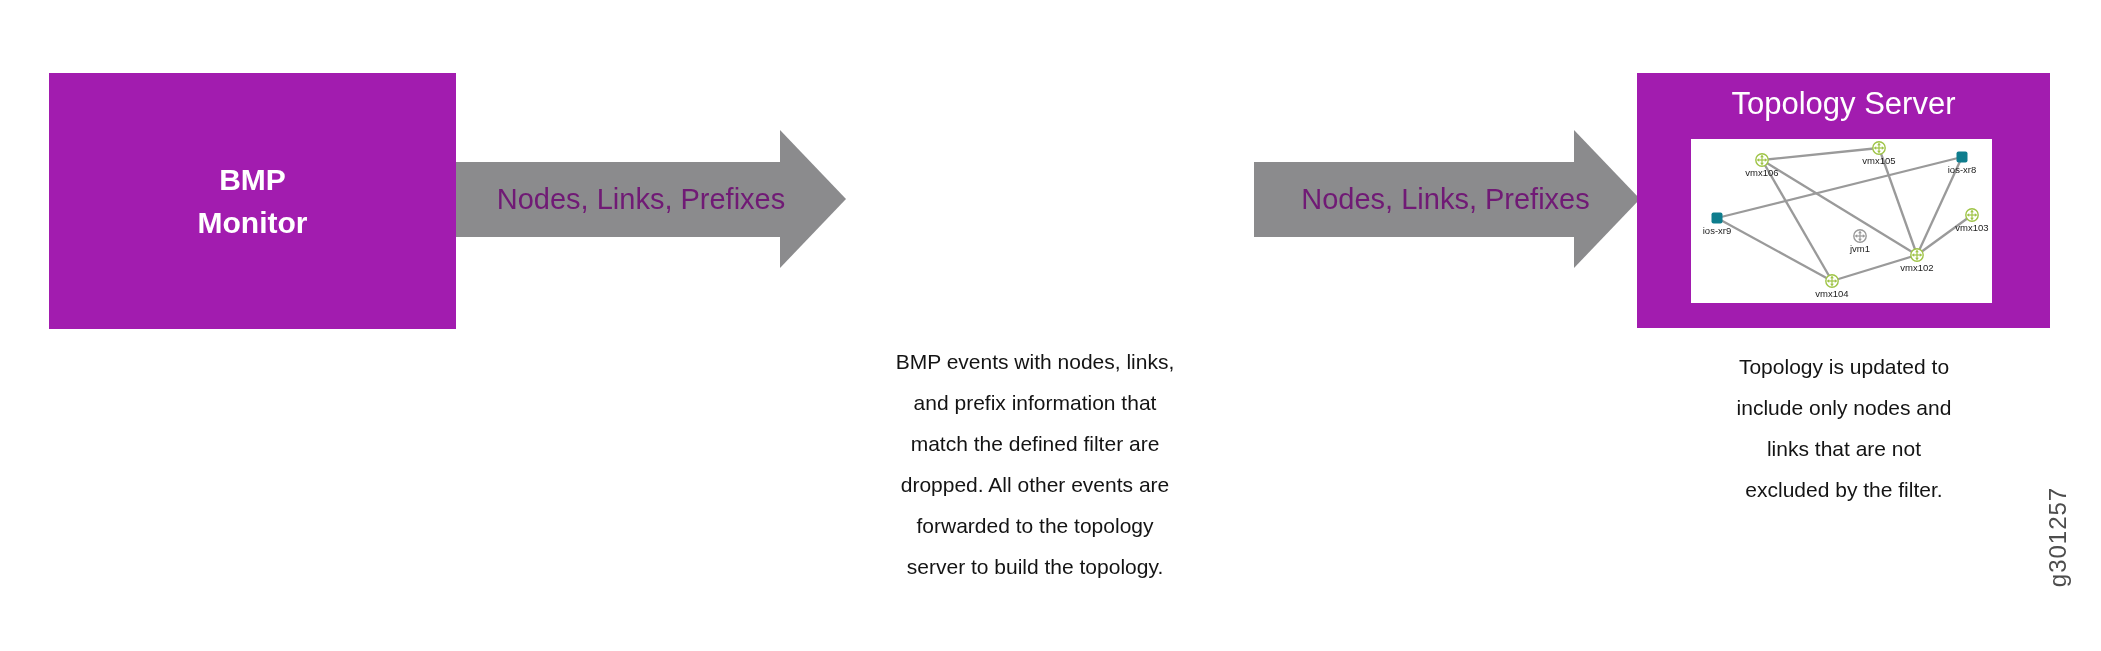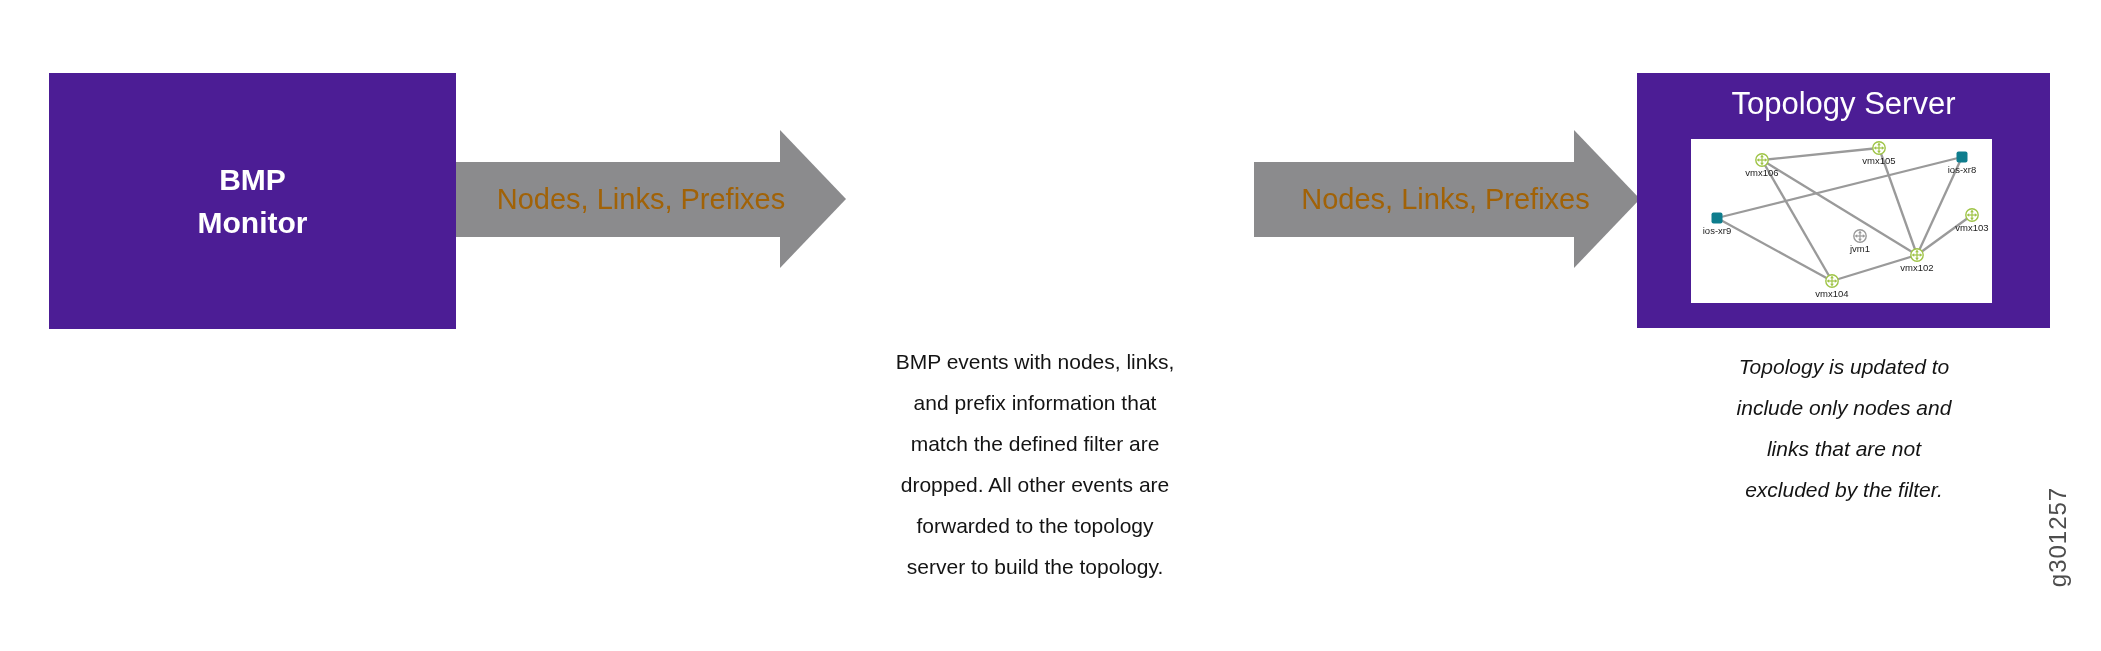--- a/index.html
+++ b/index.html
@@ -8,21 +8,21 @@
     width: 2101px;
     height: 651px;
     background: #ffffff;
     overflow: hidden;
     font-family: "Liberation Sans", sans-serif;
   }
   .box {
     position: absolute;
     top: 73px;
     height: 256px;
-    background: #4c1d95;
+    background: #a21caf;
     display: flex;
     align-items: center;
     justify-content: center;
   }
   #box-bmp-monitor   { left: 49px;   width: 407px; }
   #box-filter-service{ left: 847px;  width: 407px; }
   #box-topology-server { left: 1637px; width: 413px; height: 255px; display: block; }
   .box-label {
     color: #ffffff;
     font-size: 30px;
@@ -50,36 +50,36 @@
   }
   #arrow1-head { left: 780px; }
   #arrow2-head { left: 1574px; }
   .arrow-label {
     position: absolute;
     top: 162px;
     height: 75px;
     display: flex;
     align-items: center;
     justify-content: center;
-    color: #a16207;
+    color: #701a75;
     font-size: 29px;
     white-space: nowrap;
   }
   #arrow1-label { left: 446px;  width: 390px; }
   #arrow2-label { left: 1254px; width: 383px; }
   .caption {
     position: absolute;
     color: #141414;
     font-size: 21px;
     line-height: 41px;
     text-align: center;
     white-space: pre-line;
   }
   #caption-filter-service { left: 800px;  top: 341px; width: 470px; }
-  #caption-topology-server{ left: 1628px; top: 346px; width: 432px; font-style: italic; }
+  #caption-topology-server{ left: 1628px; top: 346px; width: 432px; }
   .box3-title {
     color: #ffffff;
     font-size: 31px;
     line-height: 34px;
     text-align: center;
     margin-top: 14px;
   }
   .topology-inset {
     position: absolute;
     left: 54px;

